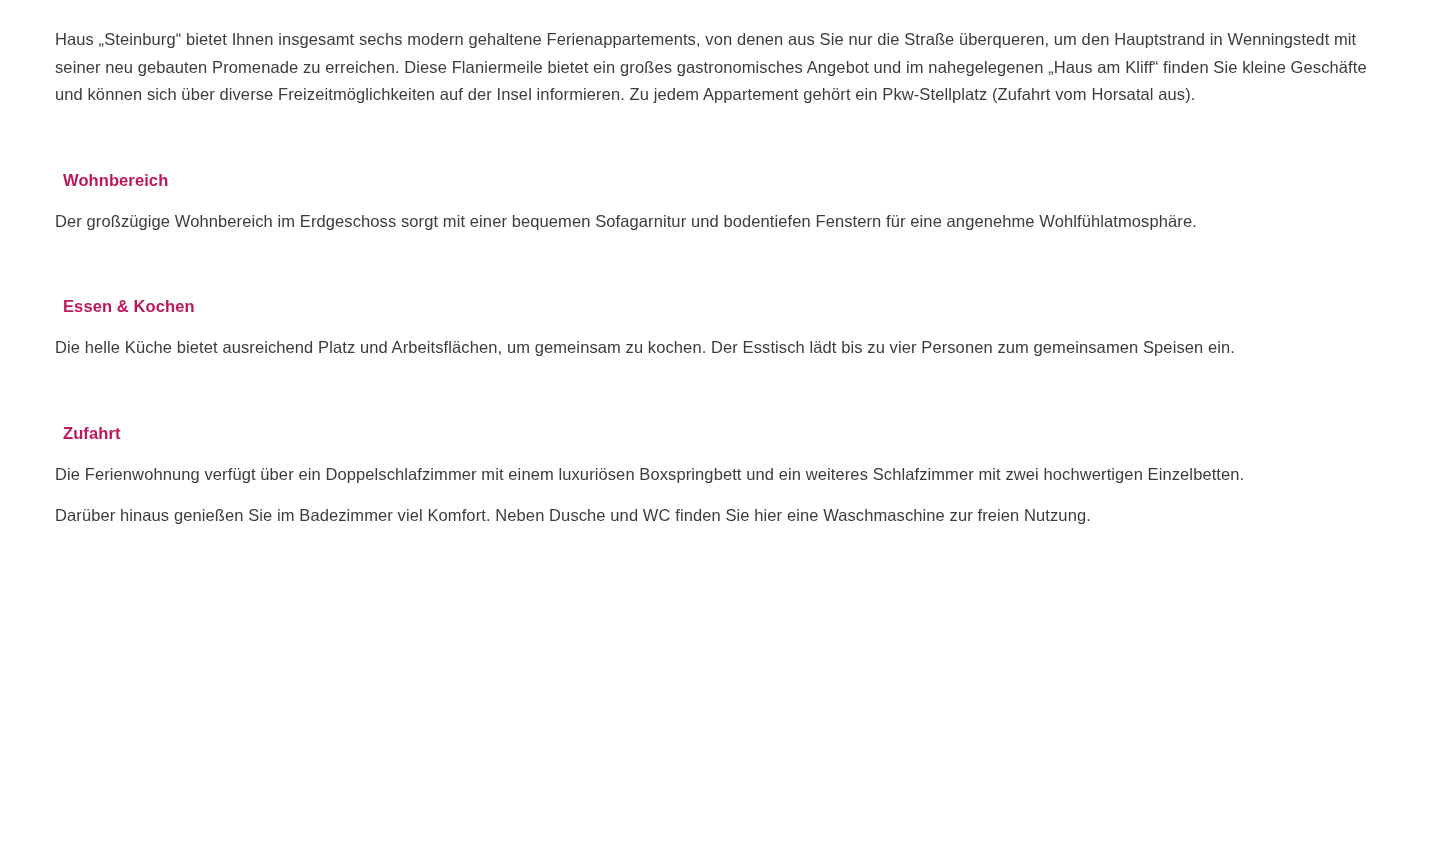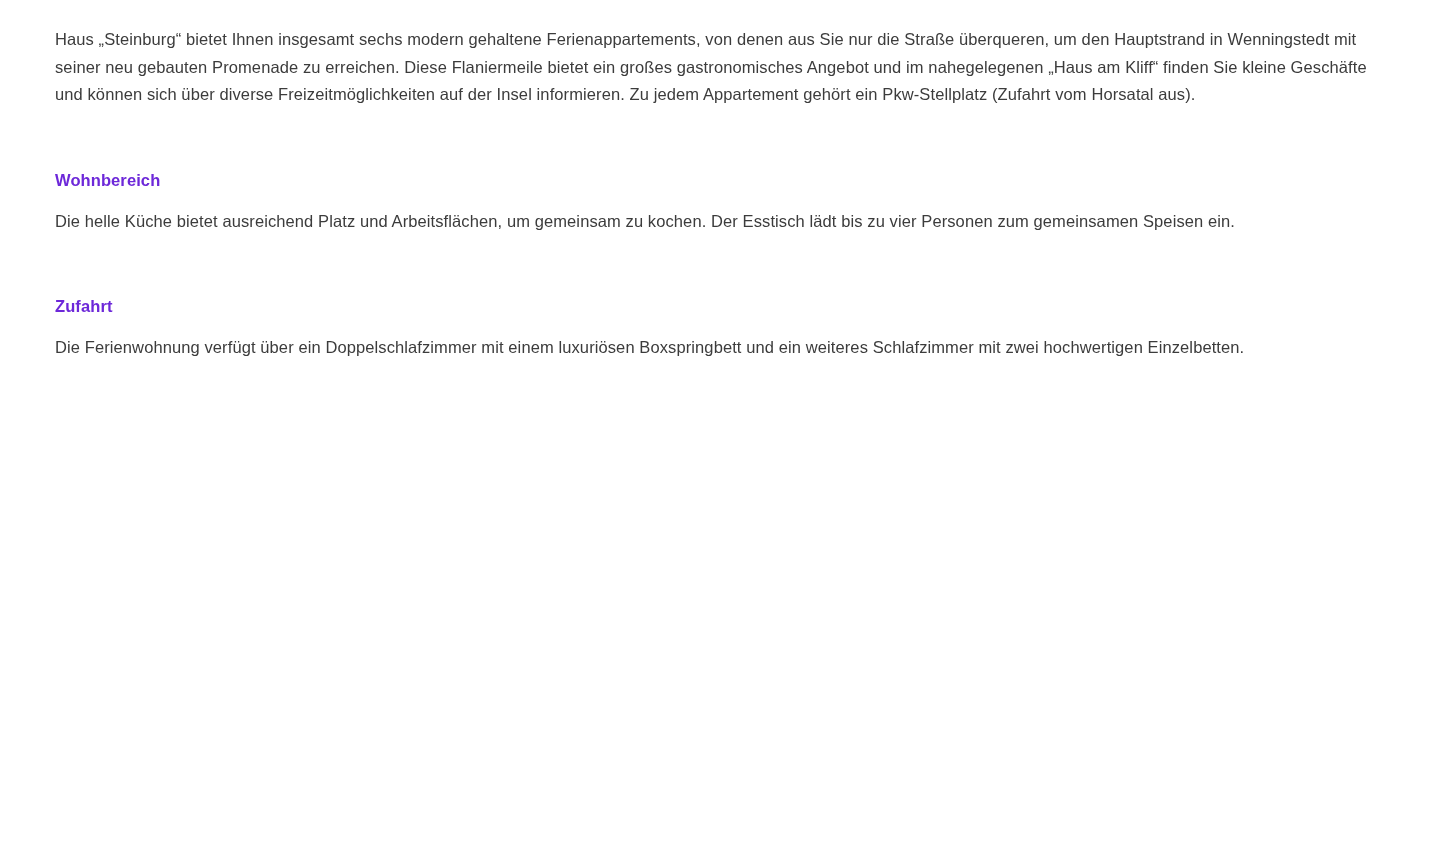--- a/index.html
+++ b/index.html
@@ -27,53 +27,56 @@
     margin: 0;
     font-size: 16.5px;
     line-height: 27.5px;
     color: #3c3c3c;
     letter-spacing: 0.1px;
   }
   .intro {
     margin-top: 8px;
   }
   h3.section-heading {
-    margin: 0;
+    margin: 8px;
     margin-top: 58px;
     font-size: 16.5px;
     line-height: 27px;
     font-weight: bold;
-    color: #6d28d9;
+    color: #be185d;
     letter-spacing: 0.1px;
   }
   .section p.body-text {
     margin-top: 14px;
   }
 </style>
 </head>
 <body>
 
 <div class="page">
   <div class="content">
 
     <p class="body-text intro">Haus „Steinburg“ bietet Ihnen insgesamt sechs modern gehaltene Ferienappartements, von denen aus Sie nur die Straße überqueren, um den Hauptstrand in Wenningstedt mit seiner neu gebauten Promenade zu erreichen. Diese Flaniermeile bietet ein großes gastronomisches Angebot und im nahegelegenen „Haus am Kliff“ finden Sie kleine Geschäfte und können sich über diverse Freizeitmöglichkeiten auf der Insel informieren. Zu jedem Appartement gehört ein Pkw-Stellplatz (Zufahrt vom Horsatal aus).</p>
 
     <div class="section">
       <h3 class="section-heading">Wohnbereich</h3>
+      <p class="body-text">Der großzügige Wohnbereich im Erdgeschoss sorgt mit einer bequemen Sofagarnitur und bodentiefen Fenstern für eine angenehme Wohlfühlatmosphäre.</p>
     </div>
 
     <div class="section">
+      <h3 class="section-heading">Essen &amp; Kochen</h3>
       <p class="body-text">Die helle Küche bietet ausreichend Platz und Arbeitsflächen, um gemeinsam zu kochen. Der Esstisch lädt bis zu vier Personen zum gemeinsamen Speisen ein.</p>
     </div>
 
     <div class="section">
       <h3 class="section-heading">Zufahrt</h3>
       <p class="body-text">Die Ferienwohnung verfügt über ein Doppelschlafzimmer mit einem luxuriösen Boxspringbett und ein weiteres Schlafzimmer mit zwei hochwertigen Einzelbetten.</p>
     </div>
 
     <div class="section">
+      <p class="body-text">Darüber hinaus genießen Sie im Badezimmer viel Komfort. Neben Dusche und WC finden Sie hier eine Waschmaschine zur freien Nutzung.</p>
     </div>
 
     <div class="section">
     </div>
 
   </div>
 </div>
 
 </body></html>

